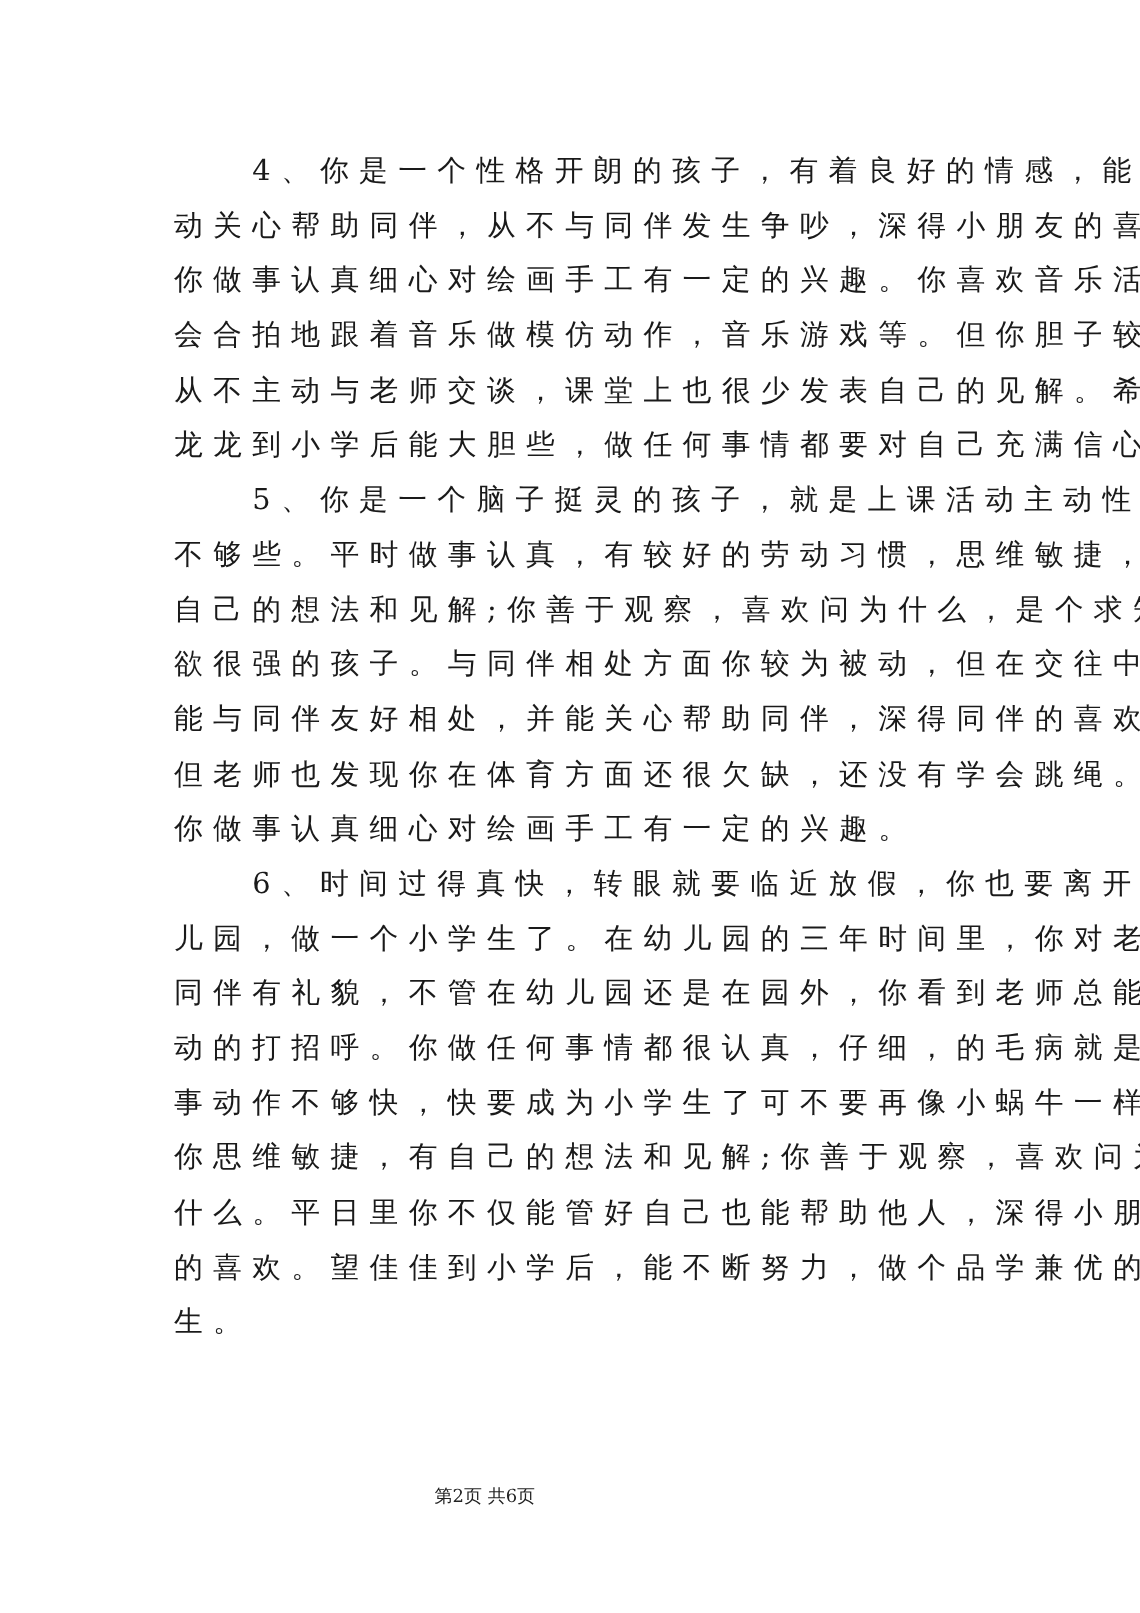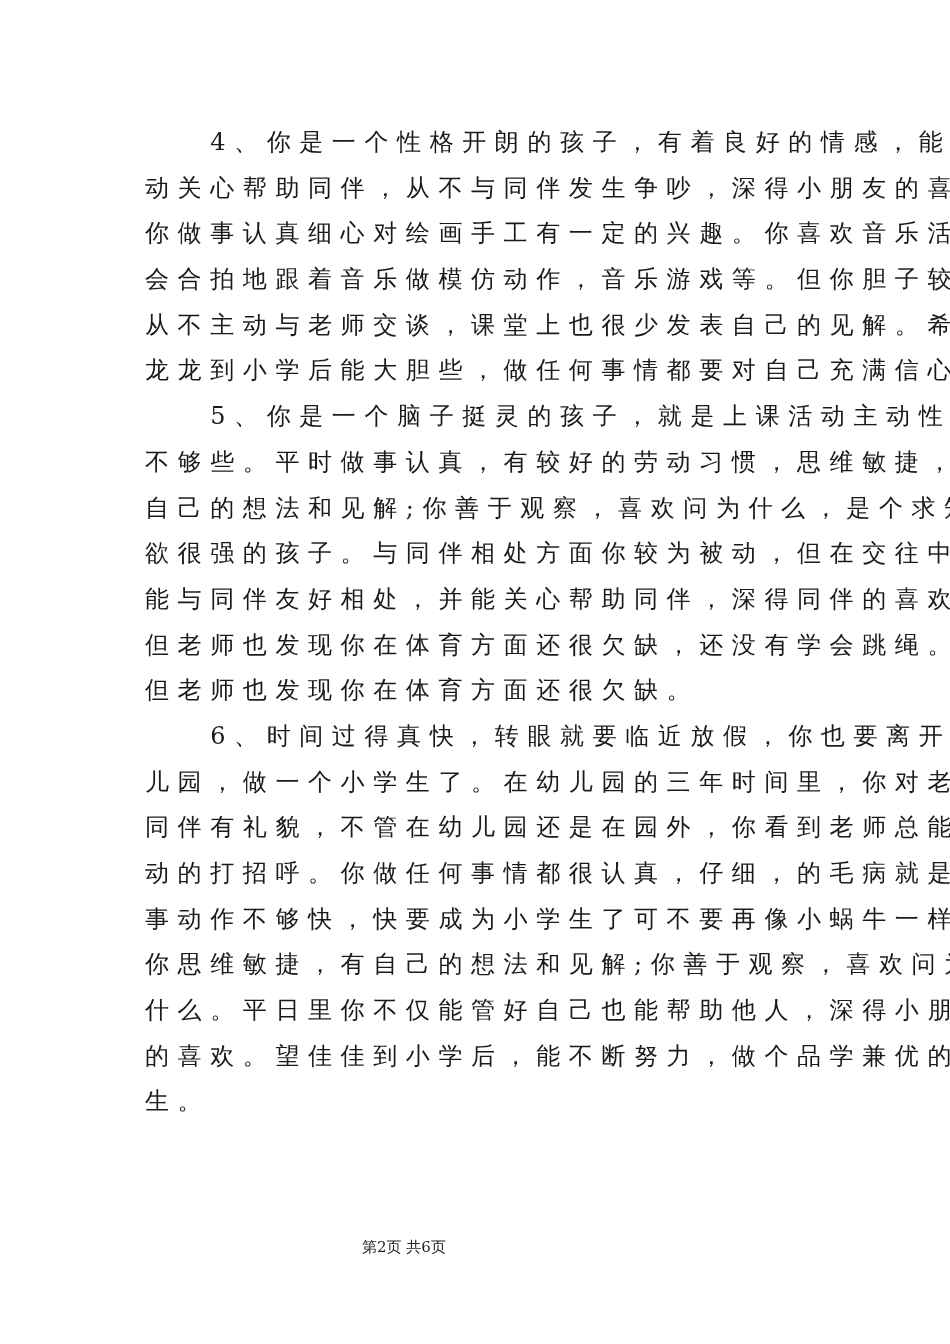--- a/index.html
+++ b/index.html
@@ -22,21 +22,21 @@
     <div class="line">你做事认真细心对绘画手工有一定的兴趣。你喜欢音乐活动</div>
     <div class="line">会合拍地跟着音乐做模仿动作，音乐游戏等。但你胆子较小</div>
     <div class="line">从不主动与老师交谈，课堂上也很少发表自己的见解。希望</div>
     <div class="line">龙龙到小学后能大胆些，做任何事情都要对自己充满信心，</div>
     <div class="line">　　5、你是一个脑子挺灵的孩子，就是上课活动主动性还</div>
     <div class="line">不够些。平时做事认真，有较好的劳动习惯，思维敏捷，有</div>
     <div class="line">自己的想法和见解;你善于观察，喜欢问为什么，是个求知</div>
     <div class="line">欲很强的孩子。与同伴相处方面你较为被动，但在交往中你</div>
     <div class="line">能与同伴友好相处，并能关心帮助同伴，深得同伴的喜欢。</div>
     <div class="line">但老师也发现你在体育方面还很欠缺，还没有学会跳绳。希</div>
-    <div class="line">但老师也发现你在体育方面还很欠缺。</div>
+    <div class="line">你做事认真细心对绘画手工有一定的兴趣。</div>
     <div class="line">　　6、时间过得真快，转眼就要临近放假，你也要离开幼</div>
     <div class="line">儿园，做一个小学生了。在幼儿园的三年时间里，你对老师</div>
     <div class="line">同伴有礼貌，不管在幼儿园还是在园外，你看到老师总能主</div>
     <div class="line">动的打招呼。你做任何事情都很认真，仔细，的毛病就是做</div>
     <div class="line">事动作不够快，快要成为小学生了可不要再像小蜗牛一样了</div>
     <div class="line">你思维敏捷，有自己的想法和见解;你善于观察，喜欢问为</div>
     <div class="line">什么。平日里你不仅能管好自己也能帮助他人，深得小朋友</div>
     <div class="line">的喜欢。望佳佳到小学后，能不断努力，做个品学兼优的学</div>
     <div class="line">生。</div>
   </div>

